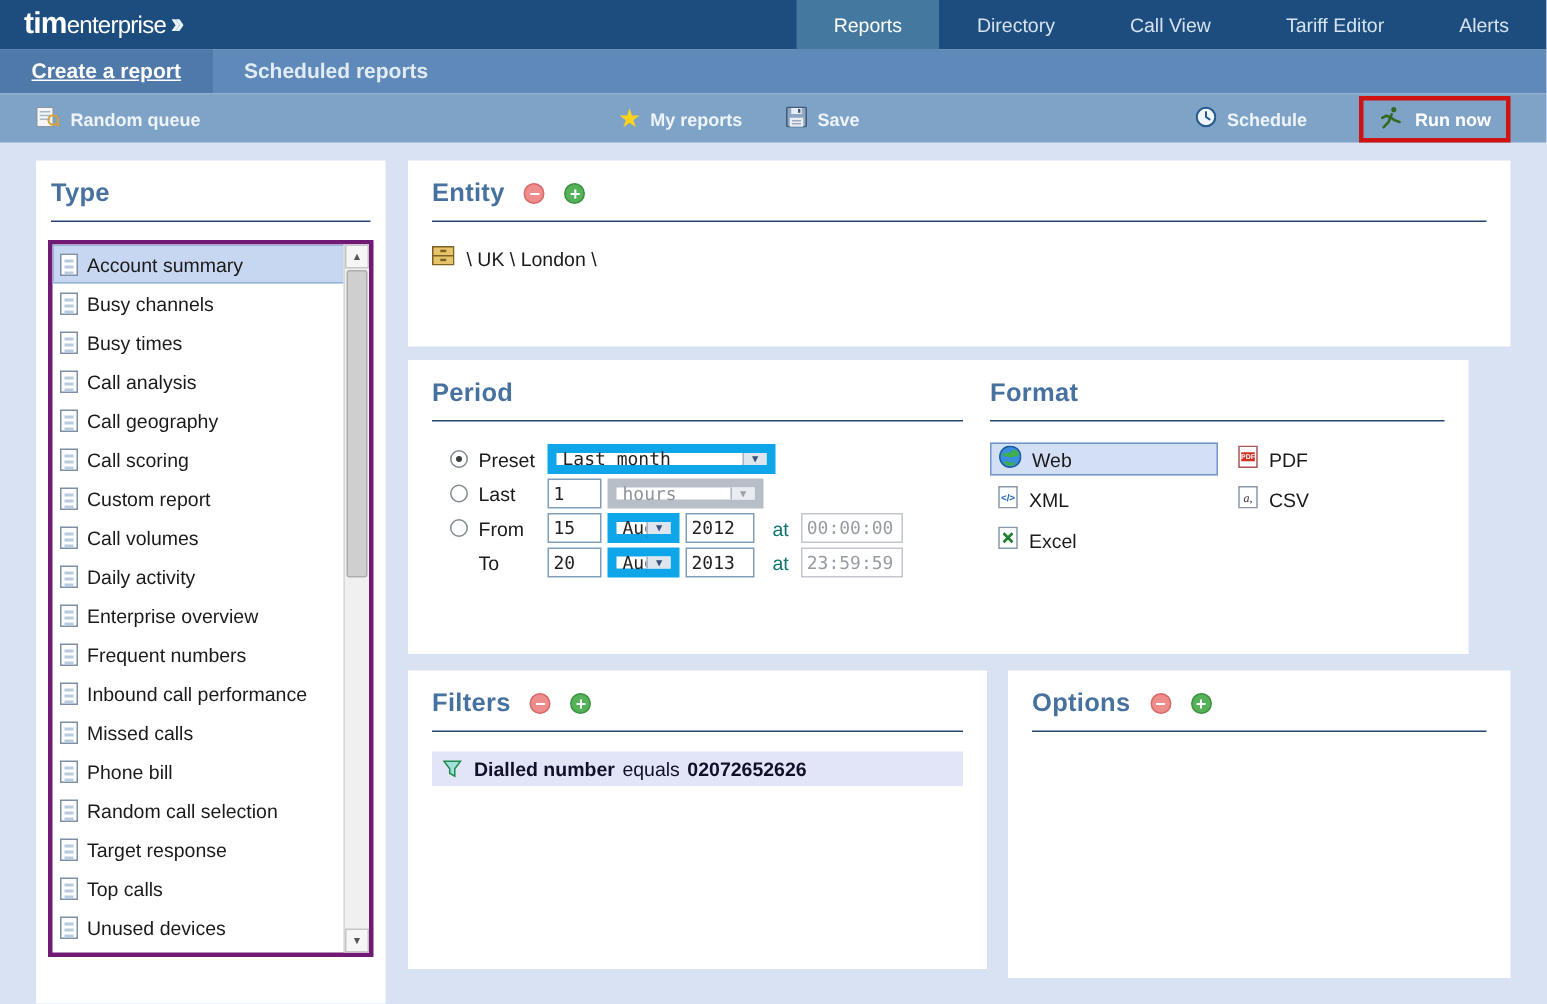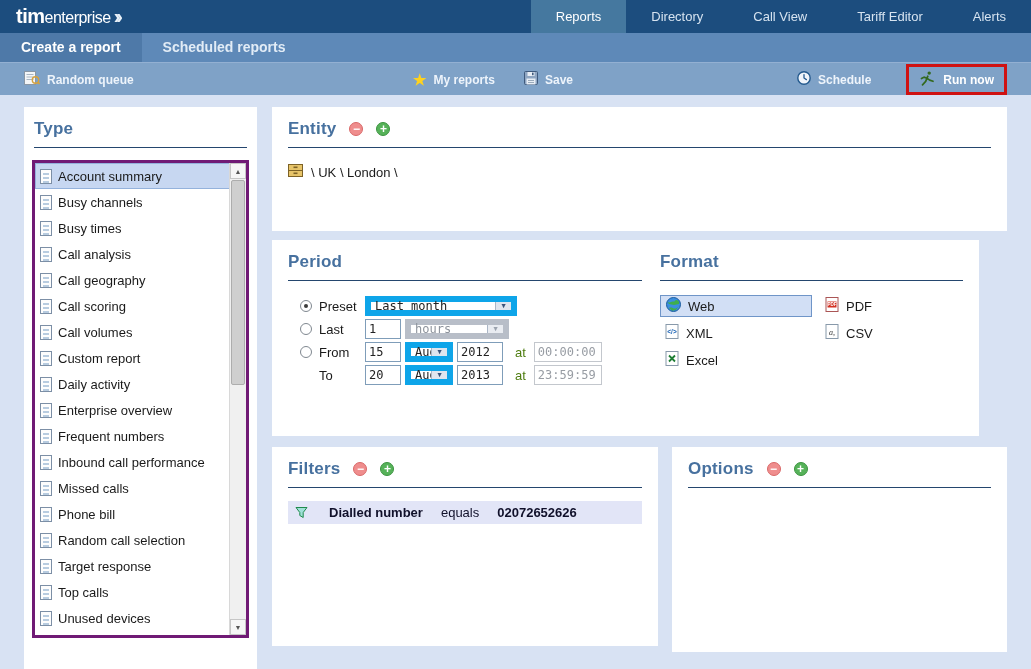--- a/index.html
+++ b/index.html
@@ -12,21 +12,21 @@
 .lg-b{font-weight:bold;font-size:20px;letter-spacing:-.5px;}
 .lg-r{font-weight:normal;font-size:16px;letter-spacing:-.5px;}
 .lg-c::before{content:"››";font-size:20px;font-weight:bold;letter-spacing:-4px;margin-left:3px;color:#e8f0f8;}
 .topnav{margin-left:auto;height:33px;display:flex;}
 .ttab{padding:0 25px;line-height:33px;font-size:13px;color:#d6e3f0;cursor:pointer;}
 .ttab.active{background:#45789f;color:#fff;}
 
 
 .subnav{position:absolute;top:33px;left:0;width:1031px;height:29px;background:#5e89b8;display:flex;}
 .stab{padding:0 21px;line-height:29px;font-size:14px;color:#e2ecf6;font-weight:bold;cursor:pointer;}
-.stab.active{background:#4e79a8;color:#fff;}
+.stab.active{background:#4e79a8;color:#fff;text-decoration:underline;}
 
 
 .toolbar{position:absolute;top:62px;left:0;width:1031px;height:33px;background:#7fa2c7;border-top:1px solid #93b0d2;}
 .tbi{position:absolute;top:0;height:33px;display:flex;align-items:center;gap:7px;font-size:12px;font-weight:bold;color:#eef4fb;cursor:pointer;}
 .runbox{position:absolute;top:1px;right:24px;height:31px;border:3px solid #cf1212;display:flex;align-items:center;padding:0 10px;gap:7px;font-size:12px;font-weight:bold;color:#fff;cursor:pointer;}
 .star{color:#ffd21e;font-size:15px;line-height:1;}
 .star::before{content:"★";}
 
 
 .panel{position:absolute;background:#fff;}
@@ -73,29 +73,29 @@
 .selbox{height:20px;border:6px solid #0ea5e9;background:#fff;display:flex;align-items:center;font:12px "DejaVu Sans Mono",monospace;color:#222;cursor:pointer;}
 .selbox .sval{padding:0 4px;flex:1;white-space:nowrap;overflow:hidden;}
 .sarr{width:16px;height:100%;background:#dfe5ee;border-left:1px solid #aab6c6;display:flex;align-items:center;justify-content:center;font-size:7px;color:#39537a;flex-shrink:0;}
 .sarr::before{content:"▼";}
 .selbox.dis{border-color:#b8bec8;color:#8d939c;}
 .selbox.dis .sarr{color:#9aa2ad;background:#e9ecf1;}
 .tin{height:20px;border:1px solid #7f9db9;font:12px "DejaVu Sans Mono",monospace;color:#222;padding:0 3px;background:#fff;}
 .tin.dis{border-color:#c3c7cd;color:#979ca3;}
 .w-preset{width:152px;}.w-num{width:36px;}.w-hours{width:104px;}
 .w-day{width:36px;}.w-mon{width:48px;}.w-year{width:46px;}.w-time{width:68px;}
-.at{font-size:13px;color:#4d7c0f;margin:0 4px 0 8px;text-align:center;}
+.at{font-size:13px;color:#0f766e;margin:0 4px 0 8px;text-align:center;}
 
 
 .fgrid{margin:14px 16px 0;display:grid;grid-template-columns:160px 1fr;row-gap:5px;align-items:center;}
 .fopt{display:flex;align-items:center;gap:7px;font-size:13px;color:#1a1a1a;height:22px;cursor:pointer;padding:0 5px;}
 .fopt.sel{border:1px solid #6f95c8;background:#d2dff5;width:152px;}
 
 
-.frow{margin:13px 16px 0;height:23px;background:#e2e5f7;display:flex;align-items:center;gap:18px;padding:0 7px;font-size:13px;color:#10102a;cursor:pointer;}
+.frow{margin:13px 16px 0;height:23px;background:#e2e5f7;display:flex;align-items:center;gap:5px;padding:0 7px;font-size:13px;color:#10102a;cursor:pointer;}
 .frow .b{font-weight:bold;}
 .frow .ficon{margin-right:3px;display:inline-flex;}
 </style>
 </head>
 <body>
 
 <div class="header">
   <div class="logo">
     <span class="lg-b">tim</span>
       <span class="lg-r">enterprise</span>
@@ -184,25 +184,25 @@
     <div class="titem">
         <span class="dic"></span>
         <span>Call geography</span>
       </div>
     <div class="titem">
         <span class="dic"></span>
         <span>Call scoring</span>
       </div>
     <div class="titem">
         <span class="dic"></span>
+        <span>Custom report</span>
+      </div>
+    <div class="titem">
+        <span class="dic"></span>
         <span>Call volumes</span>
-      </div>
-    <div class="titem">
-        <span class="dic"></span>
-        <span>Custom report</span>
       </div>
     <div class="titem">
         <span class="dic"></span>
         <span>Daily activity</span>
       </div>
     <div class="titem">
         <span class="dic"></span>
         <span>Enterprise overview</span>
       </div>
     <div class="titem">

